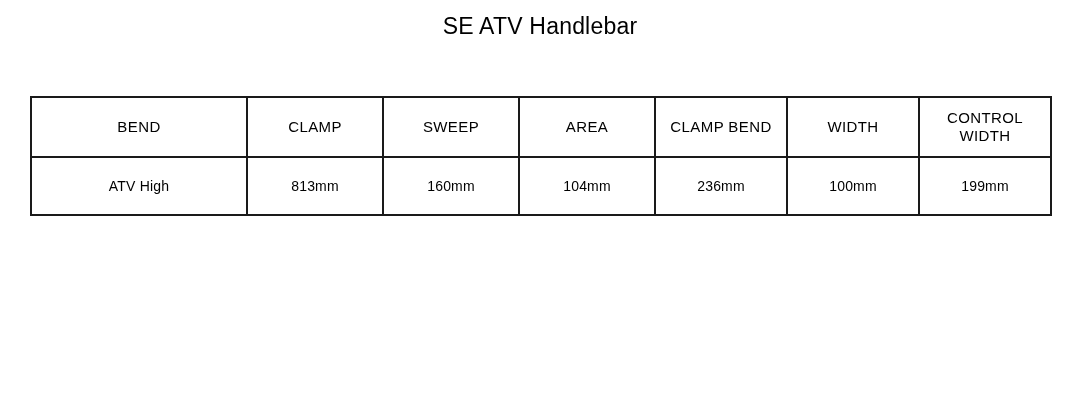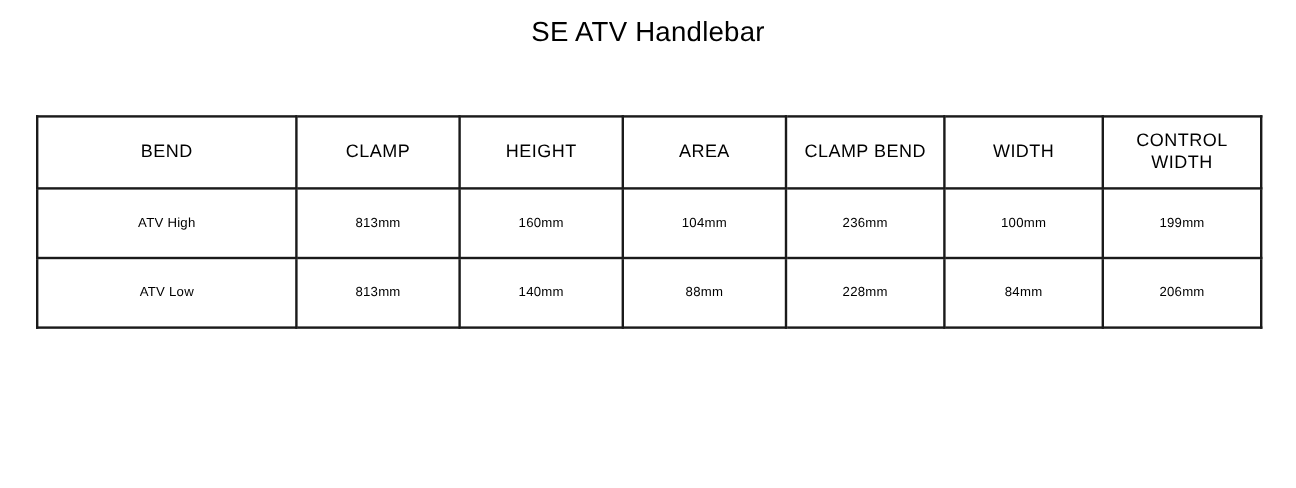--- a/index.html
+++ b/index.html
@@ -39,21 +39,21 @@
   table.specs {
     border-collapse: collapse;
     width: 1020px;
     table-layout: fixed;
   }
   table.specs td, table.specs th {
     border: 2px solid #1a1a1a;
     padding: 0;
     text-align: center;
     vertical-align: middle;
-    font-size: 11px;
+    font-size: 14px;
     height: 58px;
     box-sizing: border-box;
   }
   table.specs thead th {
     font-weight: normal;
     font-size: 15px;
     letter-spacing: 0.4px;
     height: 60px;
     line-height: 1.18;
     margin-top: 20px;
@@ -88,43 +88,34 @@
           <col class="c2">
           <col class="c3">
           <col class="c4">
           <col class="c5">
           <col class="c6">
       </colgroup>
       <thead>
         <tr>
           <th>BEND</th>
           <th>CLAMP</th>
-          <th>HEIGHT</th>
+          <th>SWEEP</th>
           <th>AREA</th>
           <th>CLAMP BEND</th>
           <th>WIDTH</th>
           <th>CONTROL WIDTH</th>
         </tr>
       </thead>
       <tbody>
         <tr>
           <td>ATV High</td>
           <td>813mm</td>
           <td>160mm</td>
           <td>104mm</td>
           <td>236mm</td>
           <td>100mm</td>
           <td>199mm</td>
         </tr>
-        <tr>
-          <td>ATV Low</td>
-          <td>813mm</td>
-          <td>140mm</td>
-          <td>88mm</td>
-          <td>228mm</td>
-          <td>84mm</td>
-          <td>206mm</td>
-        </tr>
       </tbody>
     </table>
   </div>
 
 </div>
 
 </body></html>

